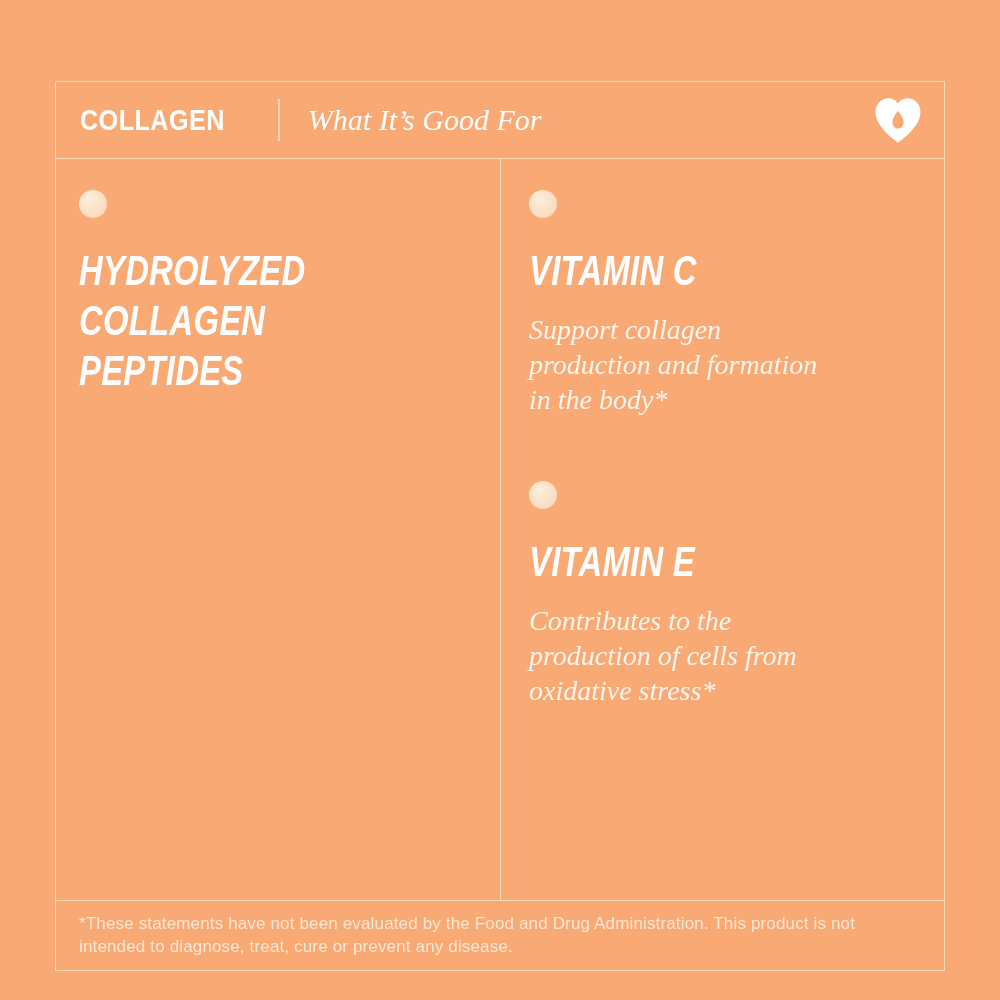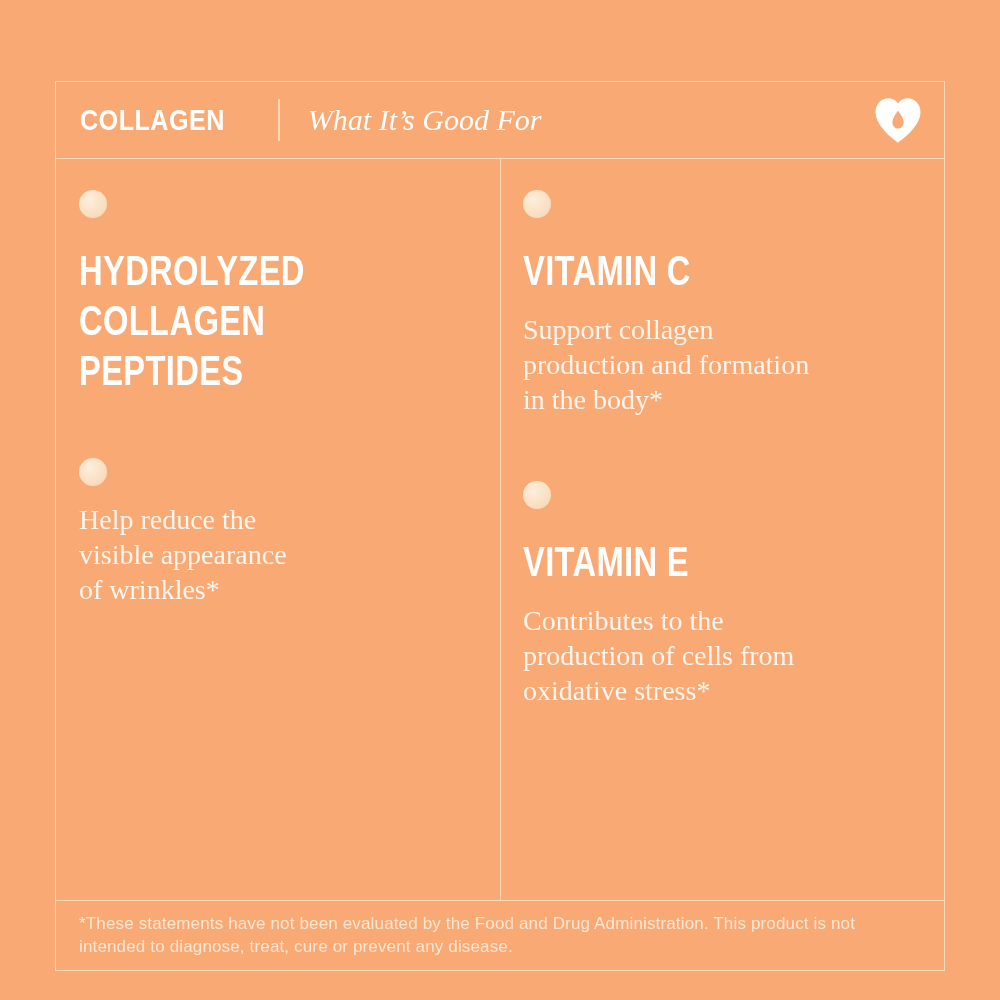--- a/index.html
+++ b/index.html
@@ -81,23 +81,24 @@
     left: 0;
     top: 77px;
     right: 0;
     bottom: 70px;
     display: flex;
   }
   .col {
     position: relative;
     box-sizing: border-box;
     padding: 31px 30px 0 23px;
+    font-style: italic;
   }
   .col-left  { width: 445px; }
-  .col-right { width: 445px; border-left: 1.5px solid #fbd9b9; padding-left: 22px; }
+  .col-right { width: 445px; border-left: 1.5px solid #fbd9b9; padding-left: 28px; }
 
   .entry { margin-bottom: 0; }
 
   .bullet {
     width: 28px;
     height: 28px;
     border-radius: 50%;
     background: radial-gradient(circle at 38% 34%, #fdeedd 0%, #fae0c4 55%, #f6d3b1 100%);
     display: block;
   }
@@ -171,26 +172,20 @@
 
       <div class="entry">
         <span class="bullet"></span>
         <div class="entry-title">HYDROLYZED
 COLLAGEN
 PEPTIDES</div>
       </div>
 
       <div class="gap-left"></div>
 
-      <div class="entry">
-        <span class="bullet"></span>
-        <div class="entry-text">Help reduce the
-visible appearance
-of wrinkles*</div>
-      </div>
 
     </div>
 
     <div class="col col-right">
 
       <div class="entry">
         <span class="bullet"></span>
         <div class="entry-title">VITAMIN C</div>
         <div class="entry-text">Support collagen
 production and formation

